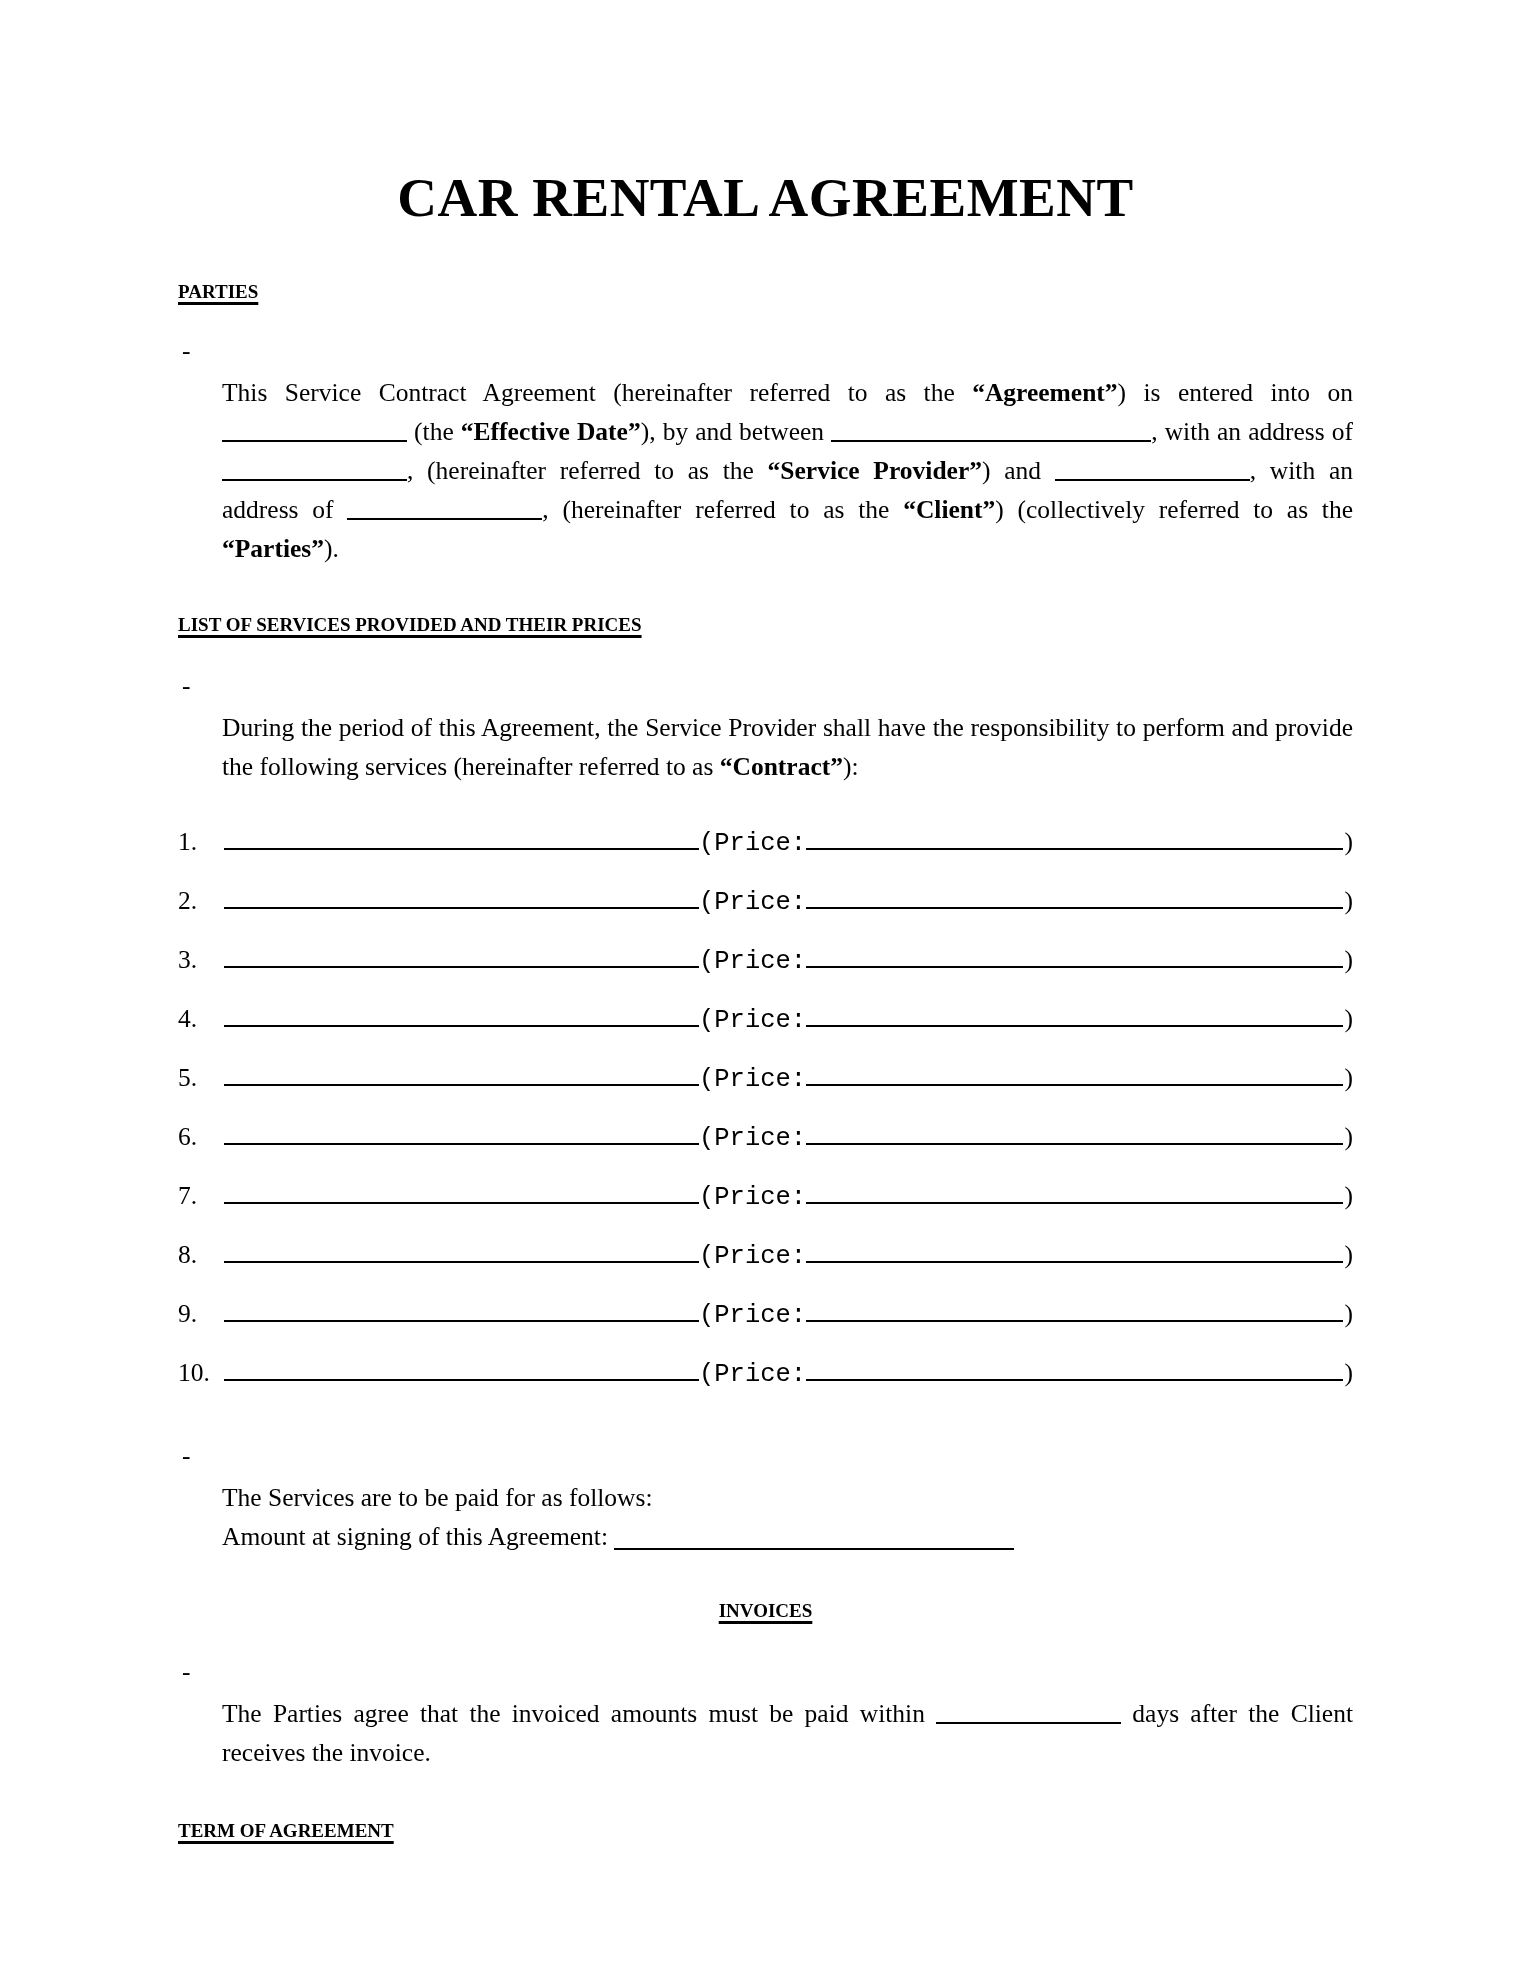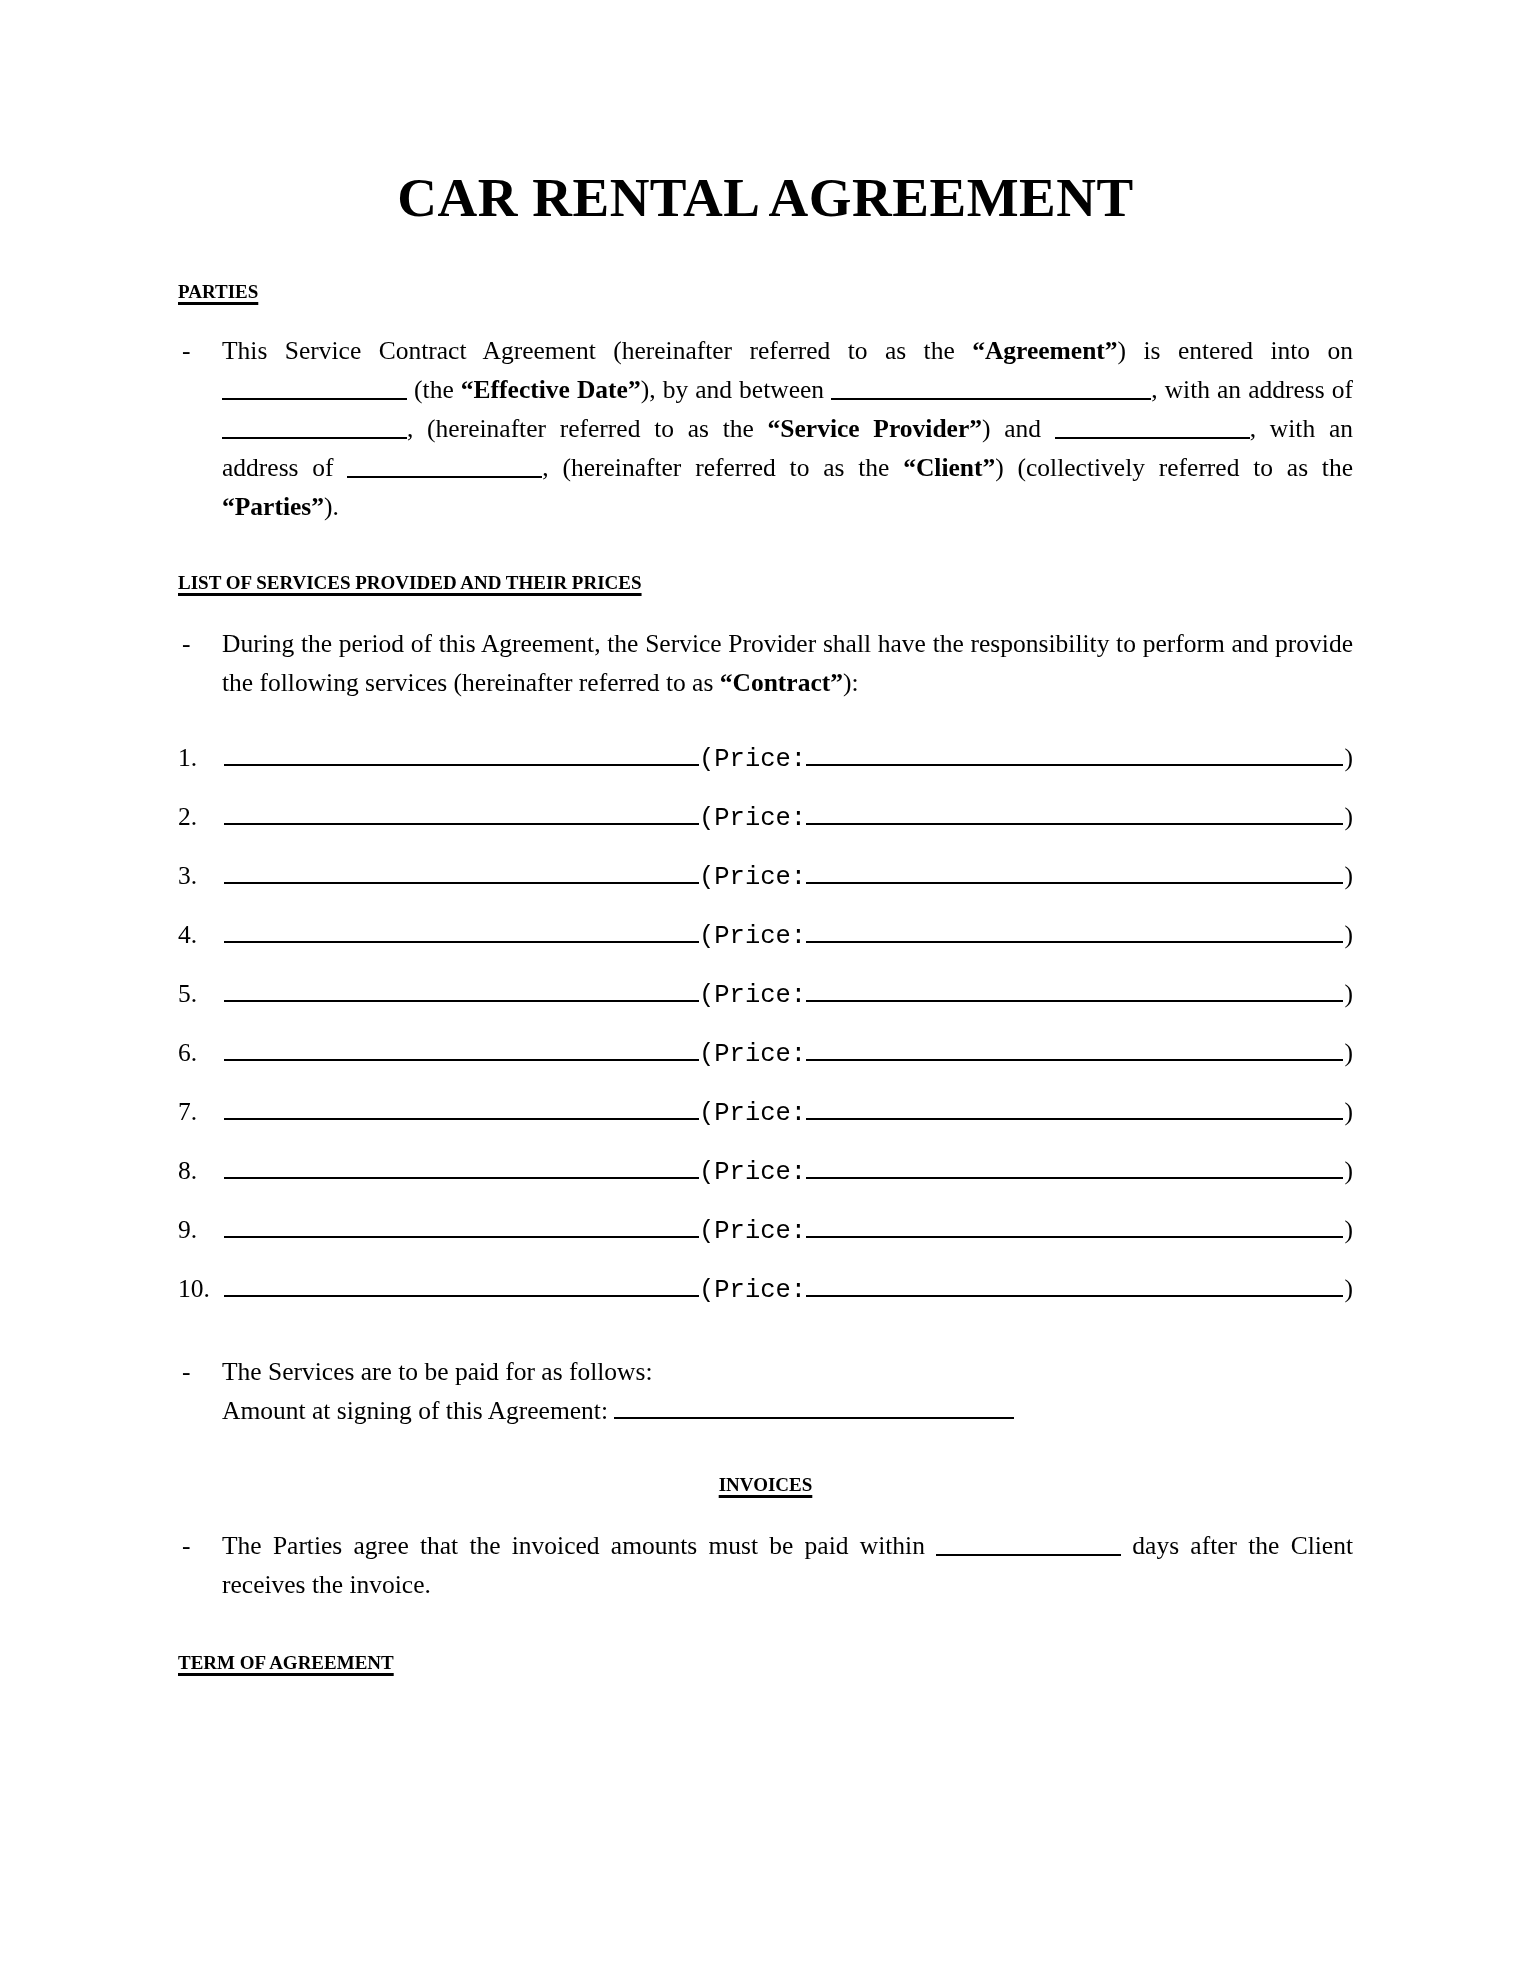--- a/index.html
+++ b/index.html
@@ -67,20 +67,21 @@
     width: 44px;
     flex: 0 0 44px;
     text-align: left;
     padding-left: 4px;
     box-sizing: border-box;
   }
   .bullet-body {
     flex: 1 1 auto;
     text-align: justify;
     text-justify: inter-word;
+    margin-top: 42px;
   }
   .bullet-body.noj { text-align: left; }
   .b-parties { margin-top: 28px; }
   .b-services { margin-top: 30px; }
   .b-payment { margin-top: 26px; }
   .b-invoice { margin-top: 30px; }
 
   b, strong { font-weight: bold; }
 
   
@@ -131,21 +132,21 @@
     height: 1.1em;
   }
   .svc-paren-close {
     flex: 0 0 auto;
     padding-left: 2px;
   }
 
   
   .pay-line {
     display: flex;
-    align-items: flex-start;
+    align-items: center;
     font-size: 25.5px;
     line-height: 1.53;
   }
   .pay-label { flex: 0 0 auto; white-space: pre; }
   .pay-blank-sign {
     flex: 0 0 auto;
     width: 400px;
     border-bottom: 2px solid #000;
     height: 1.05em;
   }

